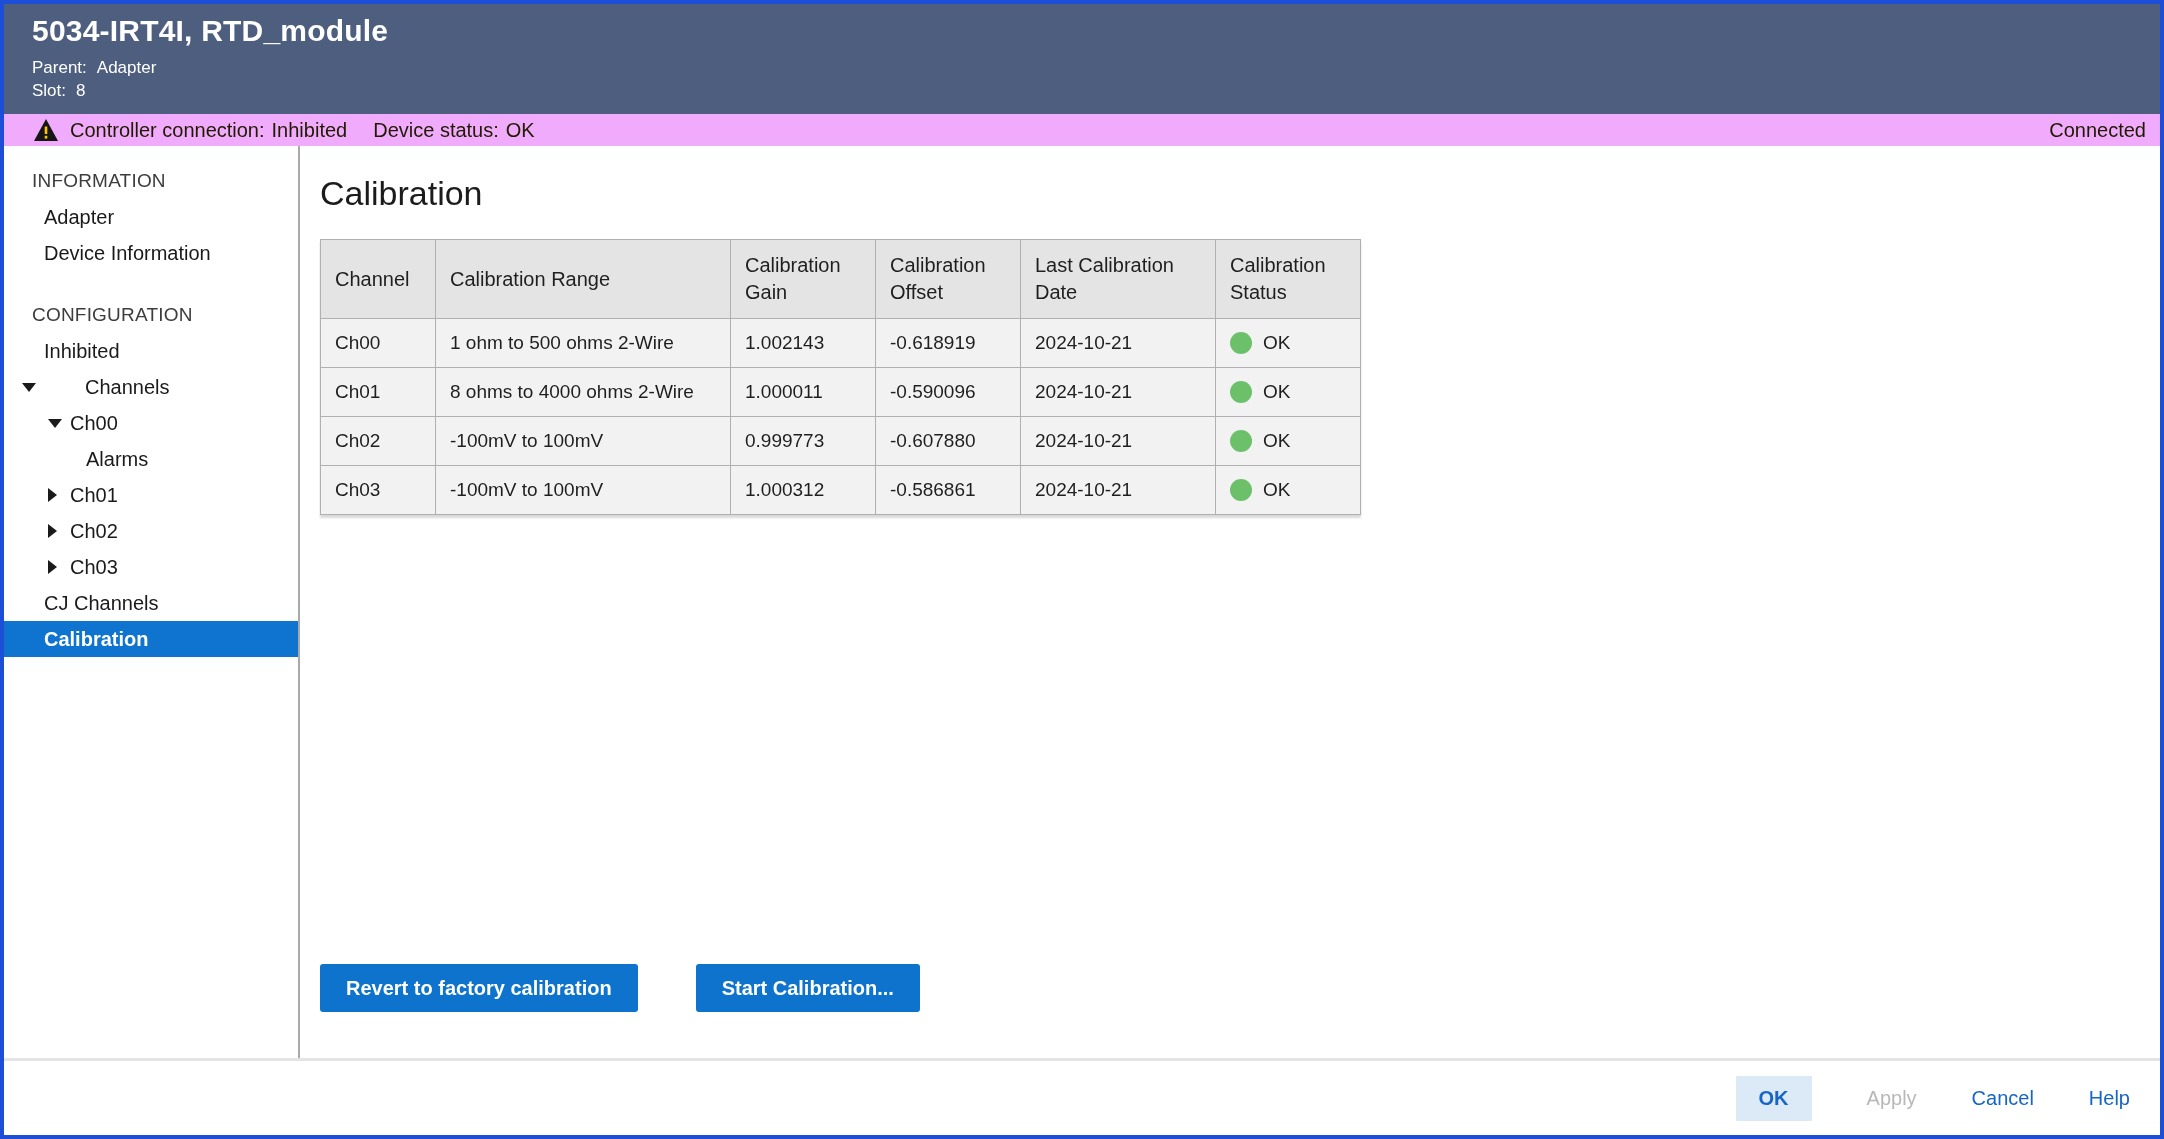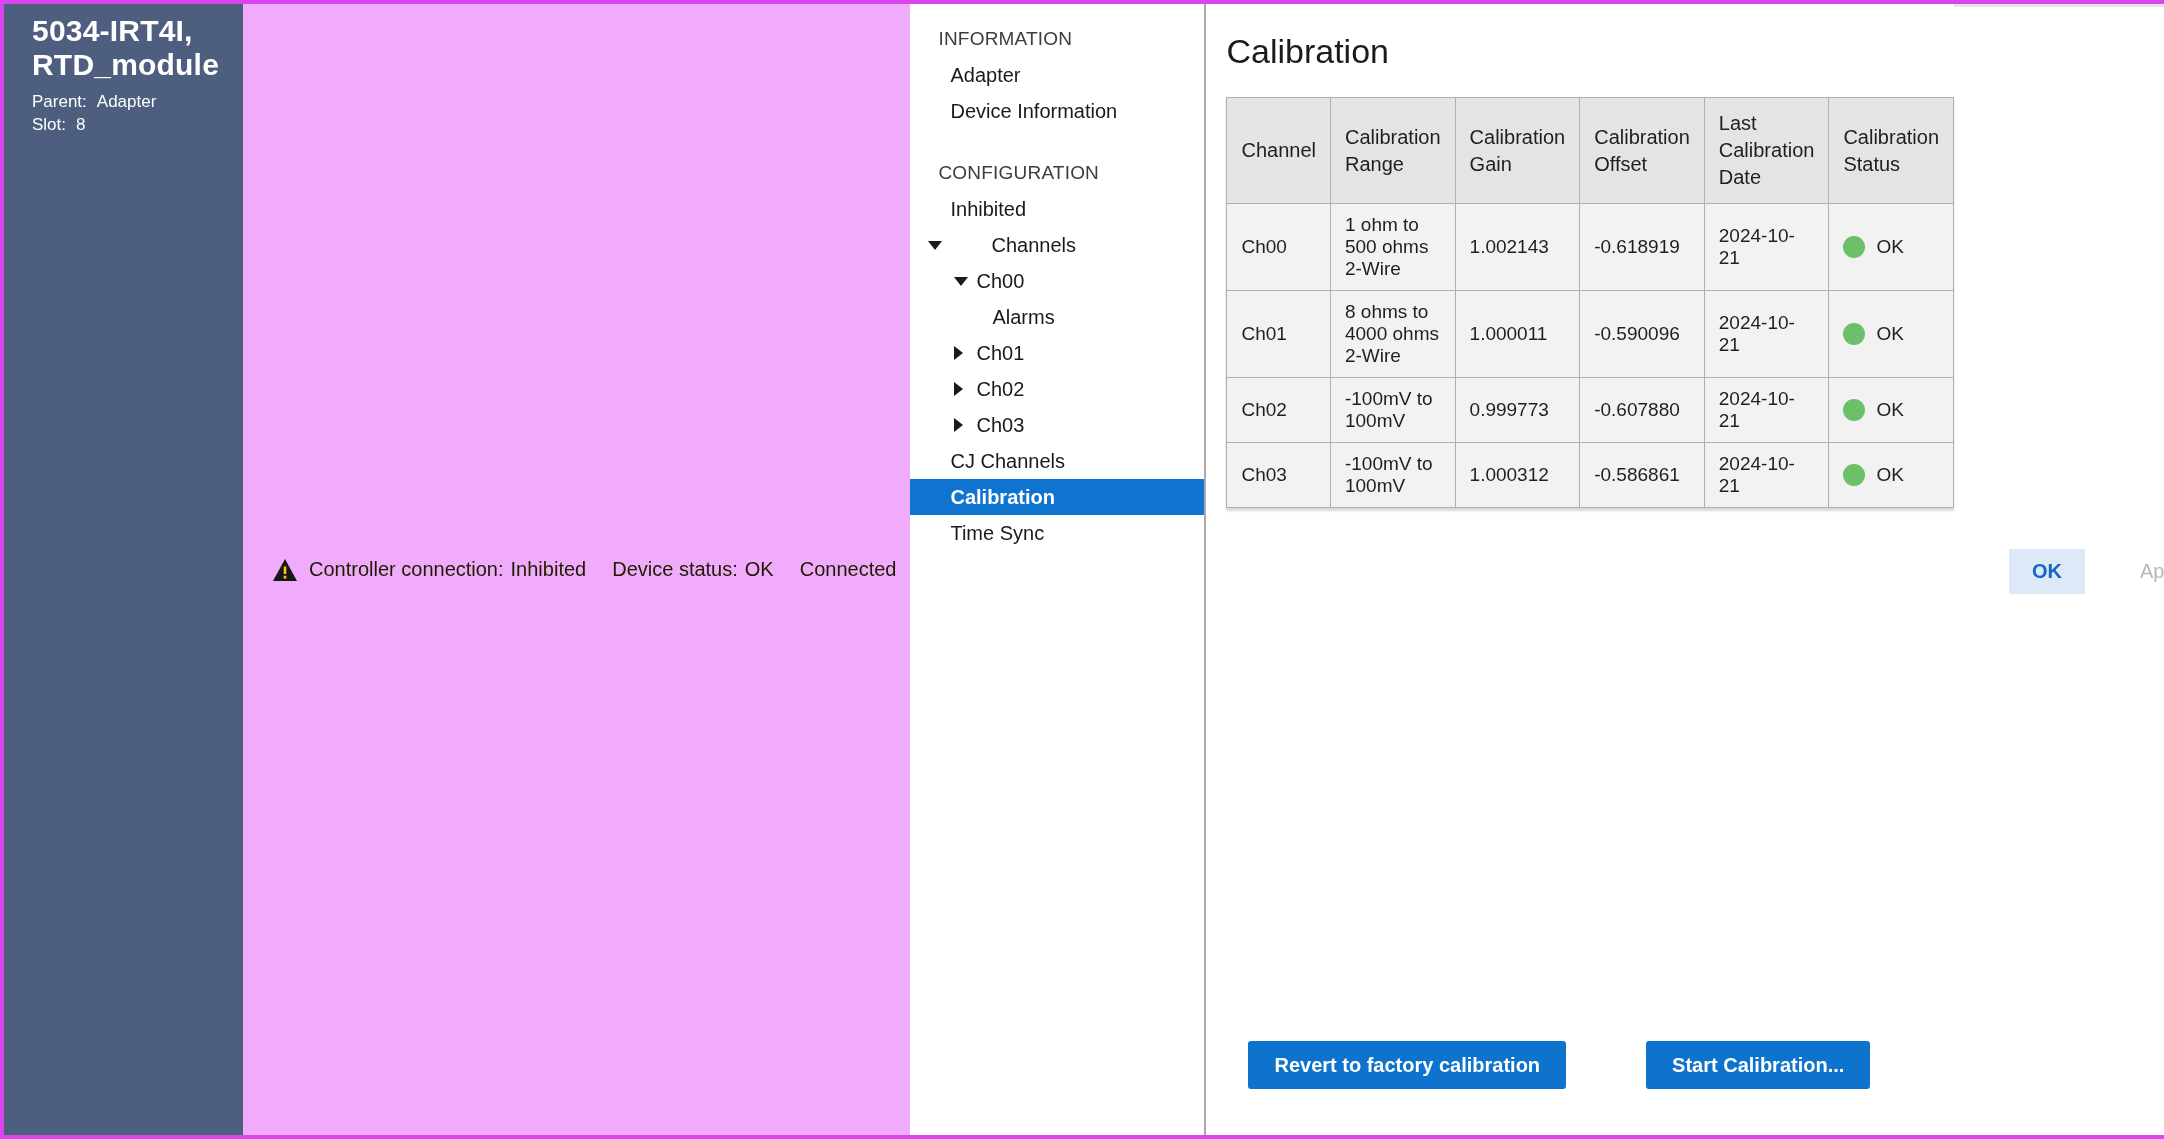--- a/index.html
+++ b/index.html
@@ -4,22 +4,22 @@
 <style>
   * { margin:0; padding:0; box-sizing:border-box; }
   html,body { background:#ffffff; }
   body {
     width:2164px; height:1139px;
     font-family:"Liberation Sans", sans-serif;
     color:#1a1a1a;
   }
   .frame {
     width:2164px; height:1139px;
-    border:4px solid #d946ef;
-    display:flex; flex-direction:row;
+    border:4px solid #1d4ed8;
+    display:flex; flex-direction:column;
     background:#fff;
   }
 
   
   .titlebar {
     background:#4d5e7e; color:#fff;
     padding:10px 24px 12px 28px;
     flex:0 0 108px;
   }
   .titlebar h1 { font-size:30px; font-weight:bold; letter-spacing:0.2px; margin-bottom:8px; }
@@ -101,21 +101,21 @@
   .status-dot {
     width:22px; height:22px; border-radius:50%;
     background:#6cc069; margin-right:11px; flex:0 0 22px;
   }
 
   
   .actions { position:absolute; left:20px; bottom:46px; display:flex; gap:58px; }
   .btn-primary {
     background:#0d73cc; color:#fff; border:none; border-radius:3px;
     height:48px; padding:0 26px; font-size:20px; font-weight:bold;
-    font-family:"Liberation Sans", sans-serif; cursor:pointer;margin-left:22px;
+    font-family:"Liberation Sans", sans-serif; cursor:pointer;
   }
 
   
   .footer {
     flex:0 0 77px; border-top:3px solid #e4e4e4;
     display:flex; align-items:center; justify-content:flex-end;
     padding-right:30px; background:#fff; font-size:20px;
   }
   .footer .f-btn { margin-left:55px; cursor:pointer; white-space:nowrap; }
   .footer .ok {
@@ -205,23 +205,20 @@
             <span class="tri-right"></span>
           </span>
         <span>Ch03</span>
       </div>
       <div class="nav-item lvl1">
           <span>CJ Channels</span>
         </div>
       <div class="nav-item lvl1 selected">
           <span>Calibration</span>
         </div>
-      <div class="nav-item lvl1">
-          <span>Time Sync</span>
-        </div>
     </nav>
 
     <div class="vdivider"></div>
 
     <main class="content">
       <h2 class="page-title">Calibration</h2>
 
       <table class="cal">
         <thead>
           <tr>

